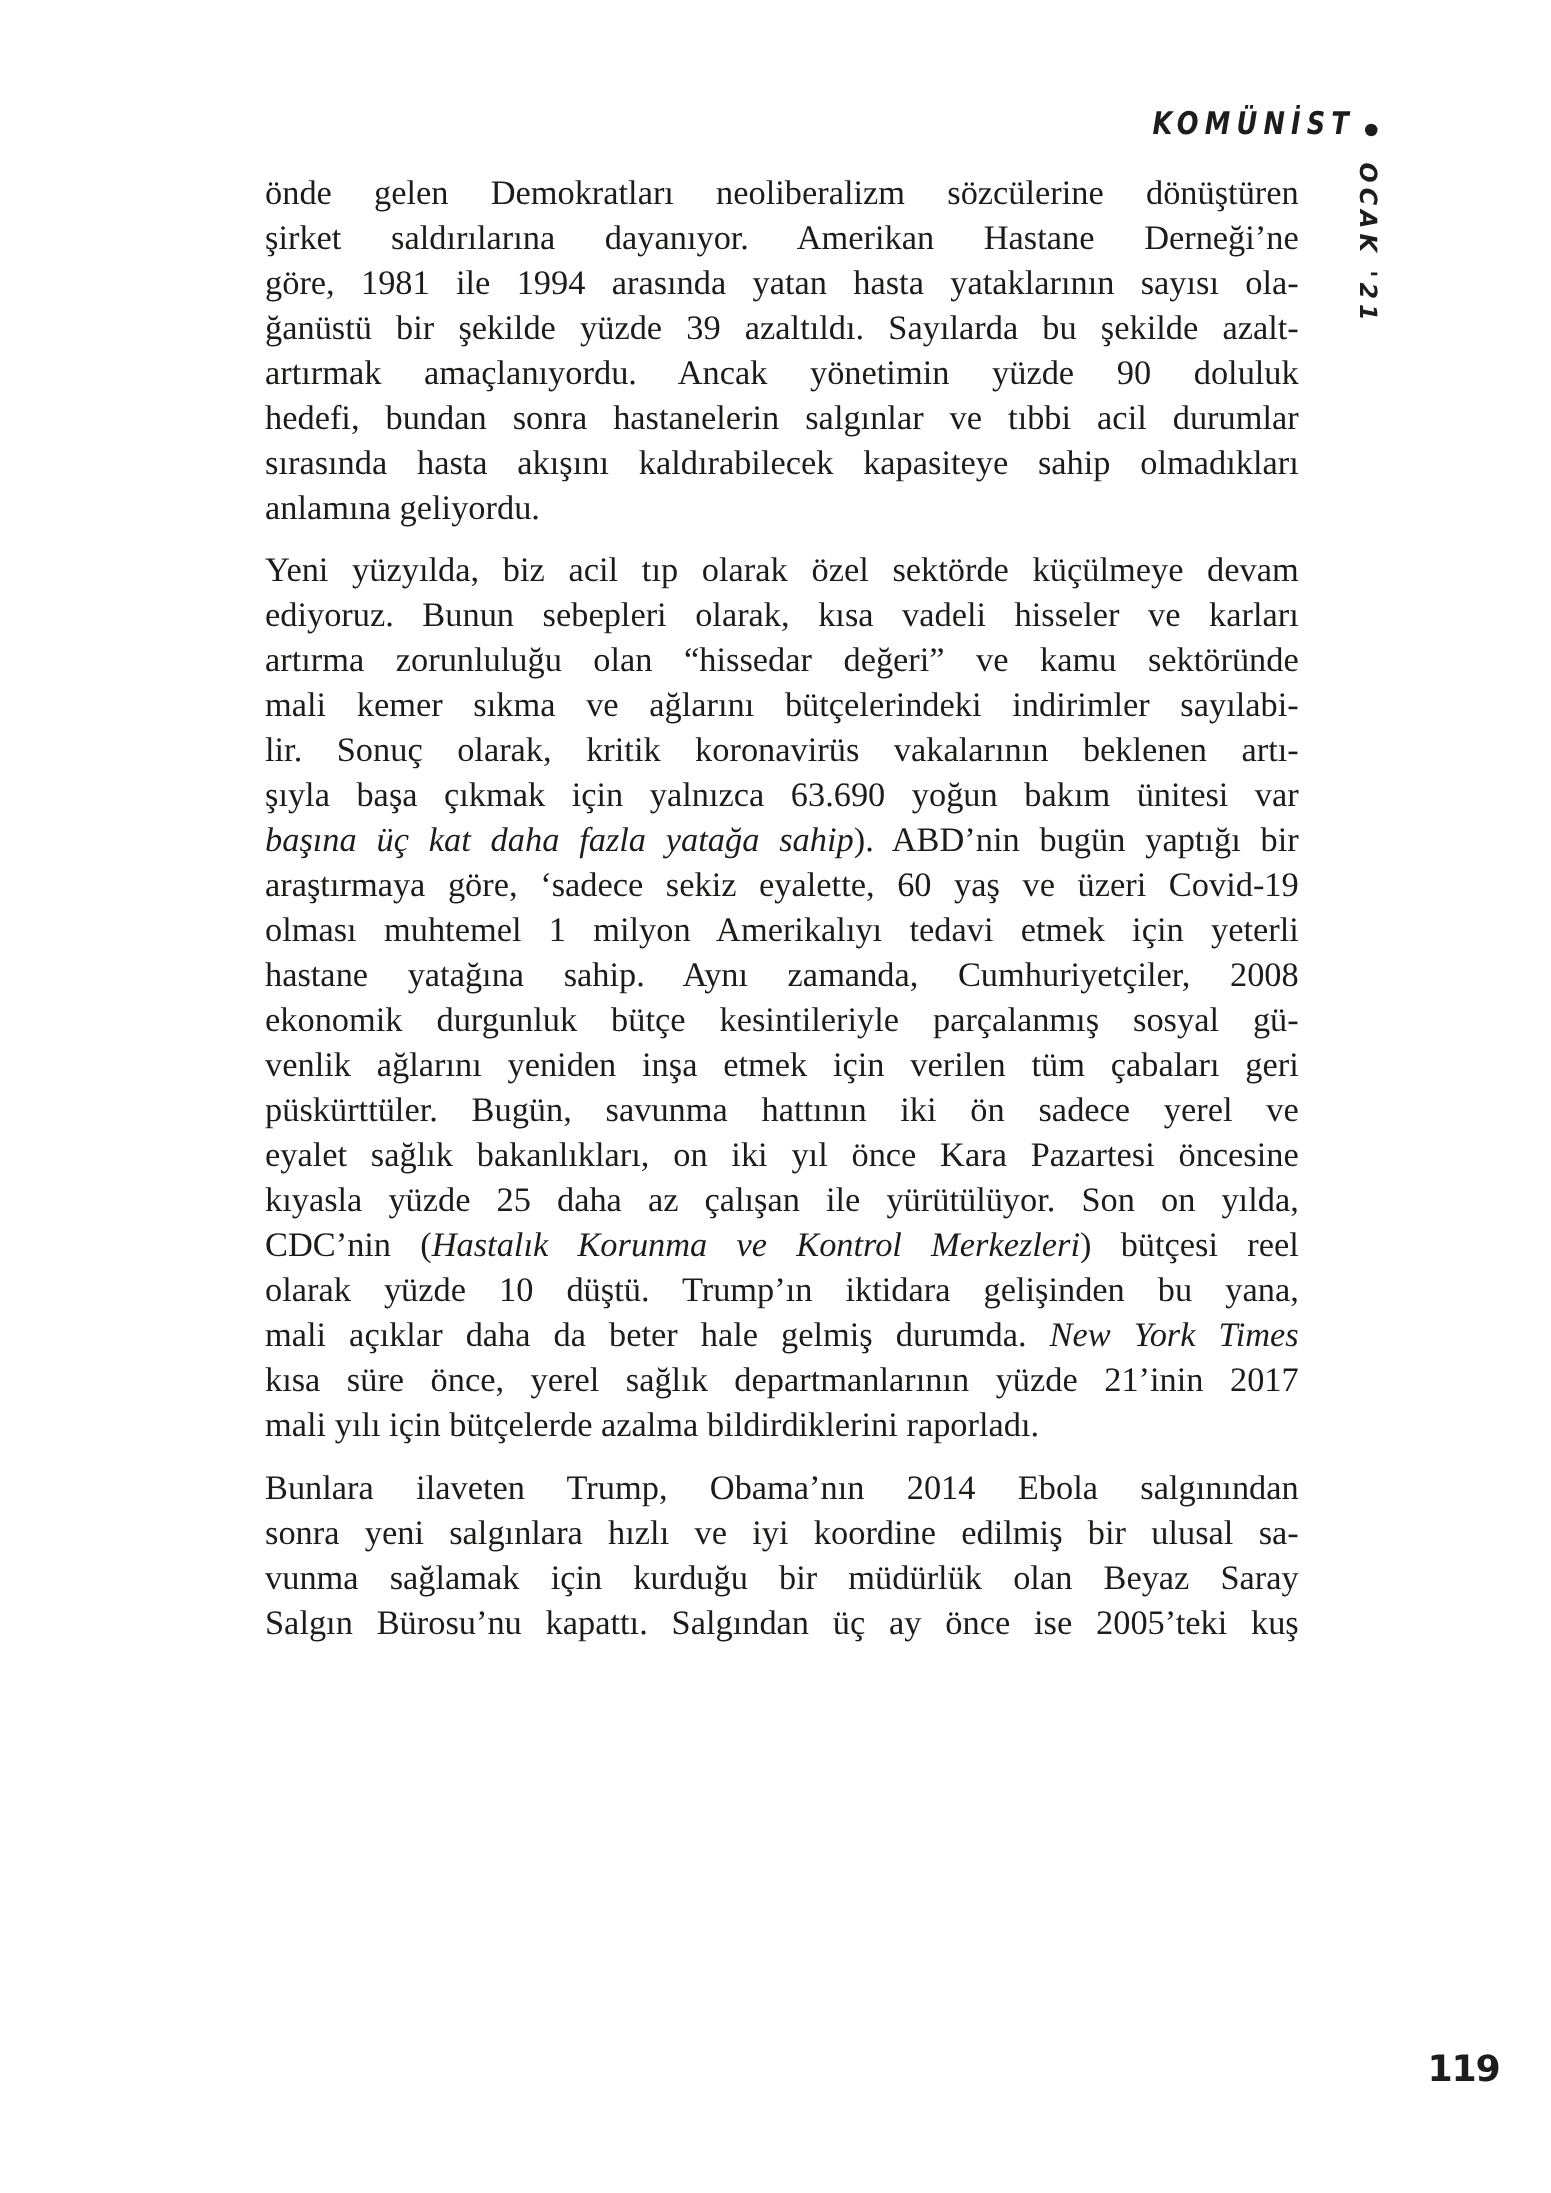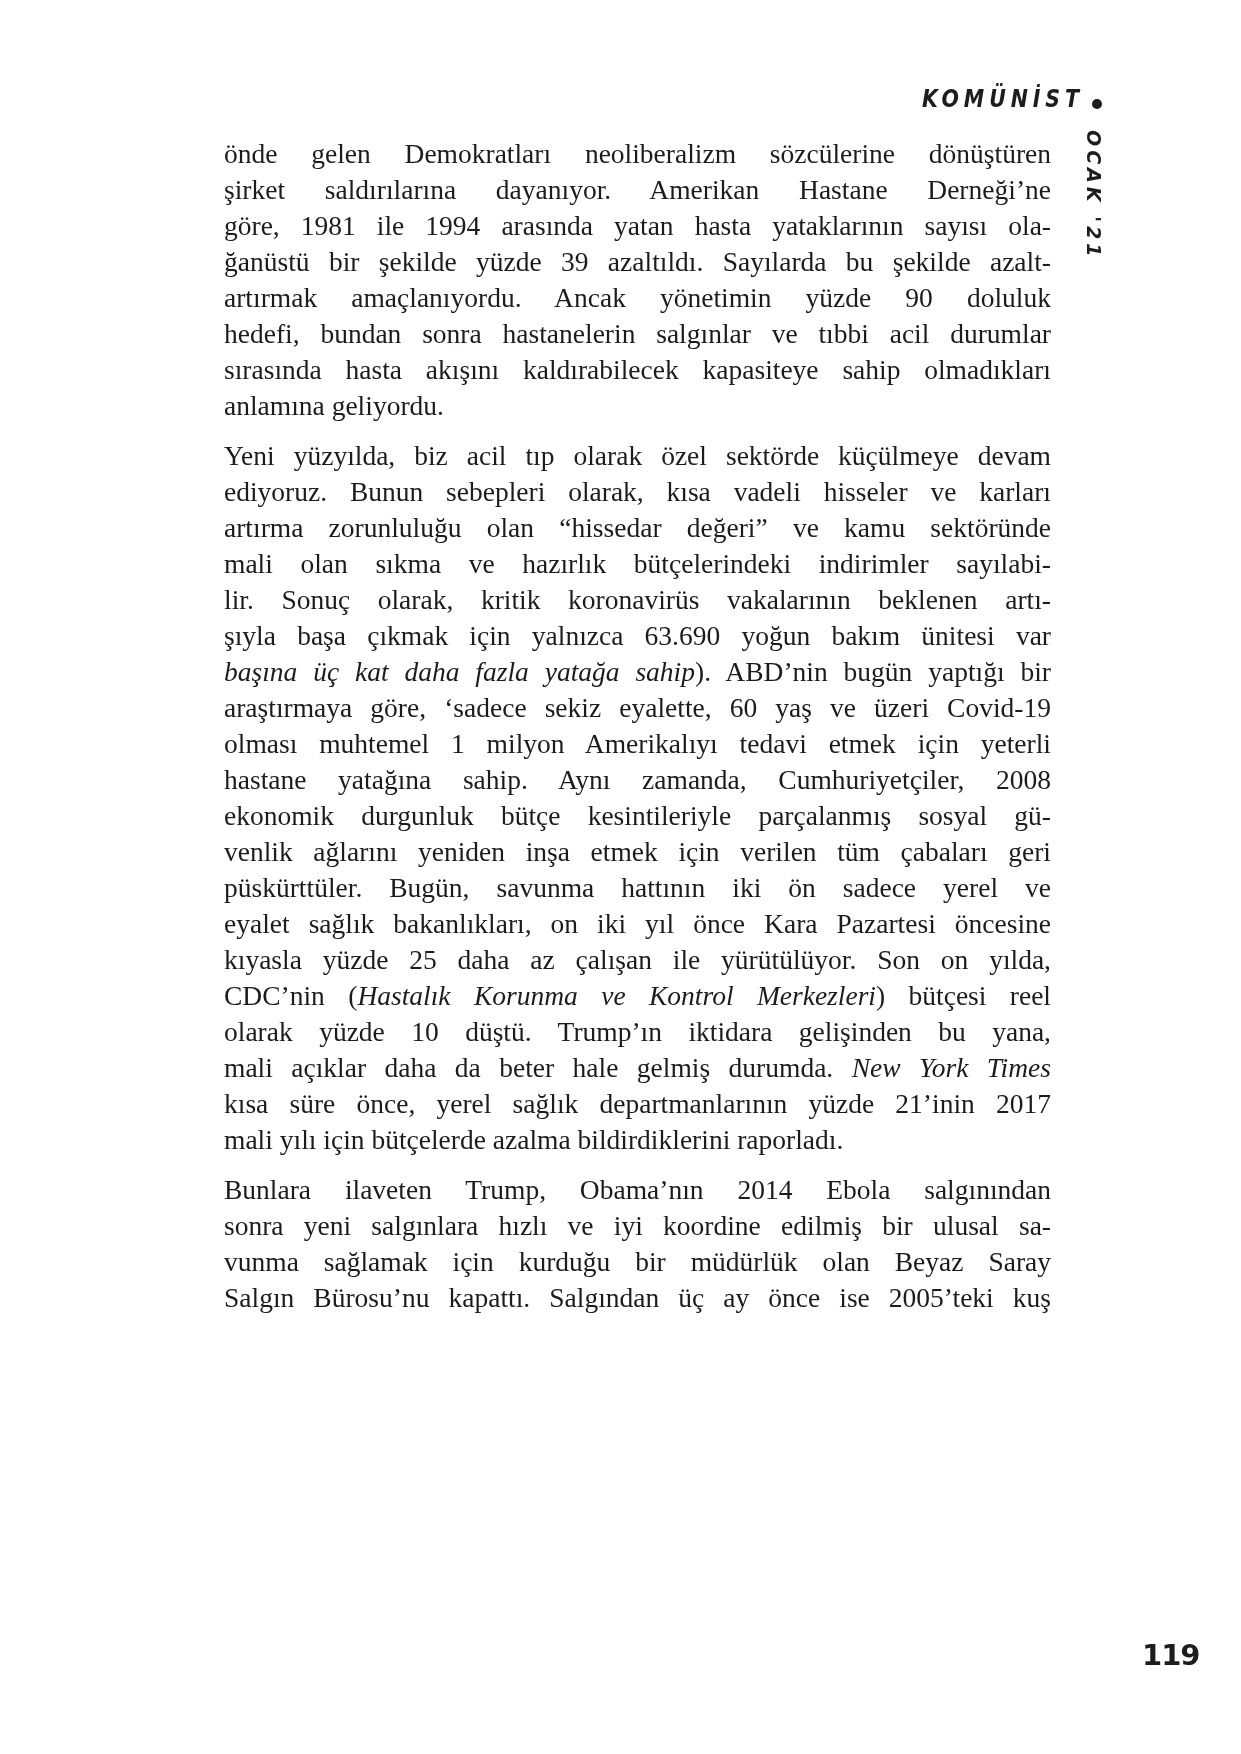--- a/index.html
+++ b/index.html
@@ -14,21 +14,21 @@
     position: absolute; left: 1092px; top: 99px; width: 10px; height: 10px;
     border-radius: 50%; background: #1d1d1d;
   }
   .header-issue {
     position: absolute; left: 1083px; top: 130px;
     writing-mode: vertical-rl;
     font-family: "DejaVu Sans", sans-serif; font-weight: bold; font-style: italic;
     font-size: 19px; letter-spacing: 4px; color: #1d1d1d;
   }
   .body-text {
-    position: absolute; left: 224px; top: 136px; width: 827px;
+    position: absolute; left: 212px; top: 136px; width: 827px;
     font-family: "Liberation Serif", "DejaVu Serif", serif;
     font-size: 27.5px; line-height: 36px; color: #1e1c1b;
   }
   .para { margin: 0; }
   .para + .para { margin-top: 14px; }
   .line {
     display: block; white-space: nowrap;
     text-align: justify; text-align-last: justify;
     height: 36px;
   }
@@ -57,21 +57,21 @@
       <span class="line"><span>ğanüstü bir şekilde yüzde 39 azaltıldı. Sayılarda bu şekilde azalt-</span></span>
       <span class="line"><span>artırmak amaçlanıyordu. Ancak yönetimin yüzde 90 doluluk</span></span>
       <span class="line"><span>hedefi, bundan sonra hastanelerin salgınlar ve tıbbi acil durumlar</span></span>
       <span class="line"><span>sırasında hasta akışını kaldırabilecek kapasiteye sahip olmadıkları</span></span>
       <span class="line last"><span>anlamına geliyordu.</span></span>
     </p>
     <p class="para">
       <span class="line"><span>Yeni yüzyılda, biz acil tıp olarak özel sektörde küçülmeye devam</span></span>
       <span class="line"><span>ediyoruz. Bunun sebepleri olarak, kısa vadeli hisseler ve karları</span></span>
       <span class="line"><span>artırma zorunluluğu olan “hissedar değeri” ve kamu sektöründe</span></span>
-      <span class="line"><span>mali olan sıkma ve hazırlık bütçelerindeki indirimler sayılabi-</span></span>
+      <span class="line"><span>mali kemer sıkma ve ağlarını bütçelerindeki indirimler sayılabi-</span></span>
       <span class="line"><span>lir. Sonuç olarak, kritik koronavirüs vakalarının beklenen artı-</span></span>
       <span class="line"><span>şıyla başa çıkmak için yalnızca 63.690 yoğun bakım ünitesi var</span></span>
       <span class="line"><i>başına üç kat daha fazla yatağa sahip</i><span>). ABD’nin bugün yaptığı bir</span></span>
       <span class="line"><span>araştırmaya göre, ‘sadece sekiz eyalette, 60 yaş ve üzeri Covid-19</span></span>
       <span class="line"><span>olması muhtemel 1 milyon Amerikalıyı tedavi etmek için yeterli</span></span>
       <span class="line"><span>hastane yatağına sahip. Aynı zamanda, Cumhuriyetçiler, 2008</span></span>
       <span class="line"><span>ekonomik durgunluk bütçe kesintileriyle parçalanmış sosyal gü-</span></span>
       <span class="line"><span>venlik ağlarını yeniden inşa etmek için verilen tüm çabaları geri</span></span>
       <span class="line"><span>püskürttüler. Bugün, savunma hattının iki ön sadece yerel ve</span></span>
       <span class="line"><span>eyalet sağlık bakanlıkları, on iki yıl önce Kara Pazartesi öncesine</span></span>

